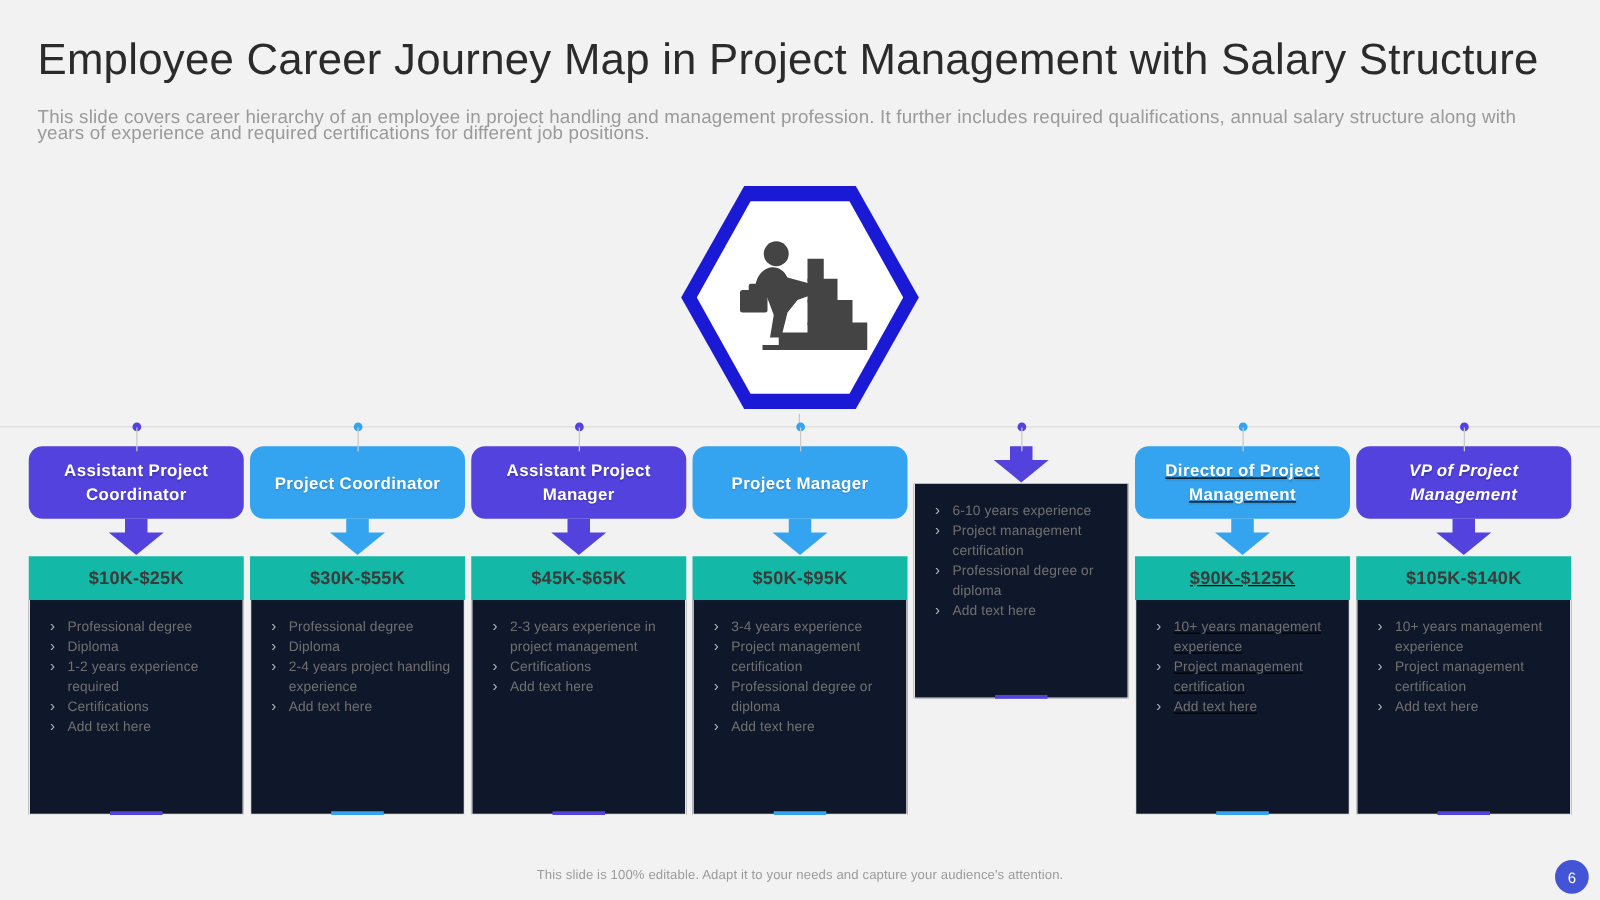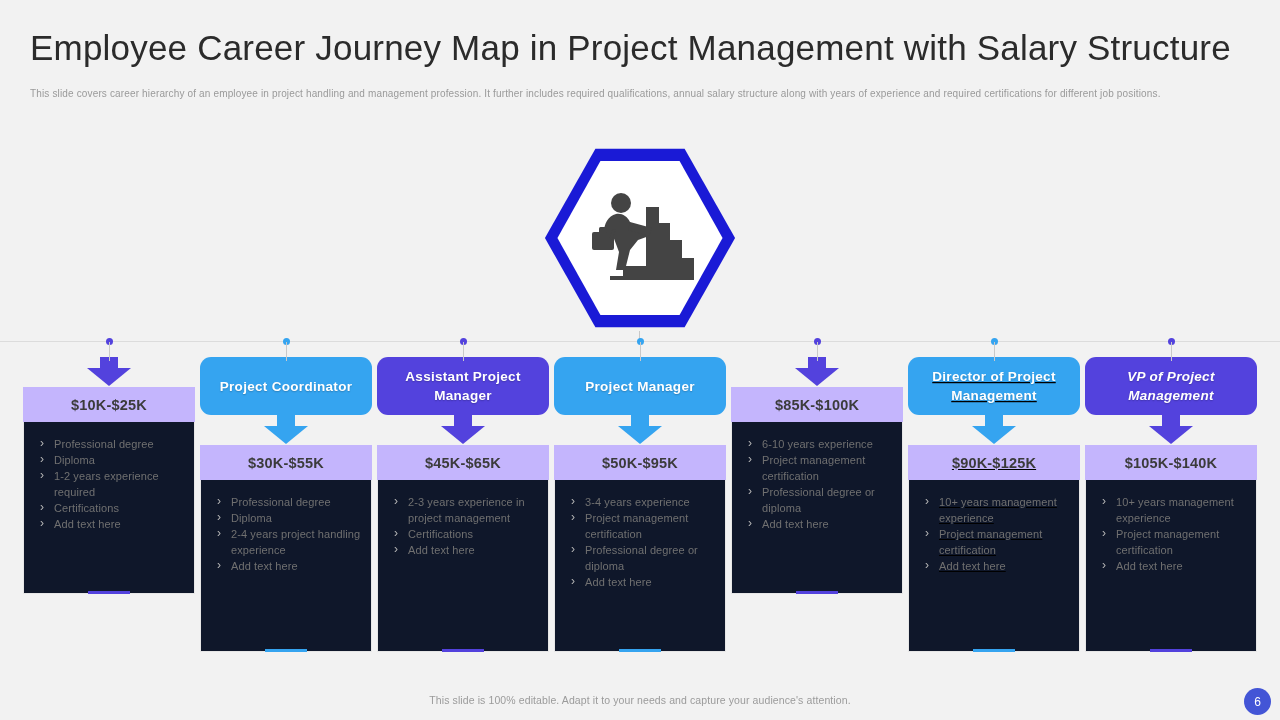--- a/index.html
+++ b/index.html
@@ -12,21 +12,21 @@
   }
 
   
   #slide-title{
     position:absolute;left:30px;top:28px;
     font-size:35px;font-weight:400;color:#2b2b2b;
     letter-spacing:.2px;white-space:nowrap;
   }
   #slide-subtitle{
     position:absolute;left:30px;top:87px;width:1190px;
-    font-size:10px;color:#9a9a9a;letter-spacing:.15px;
+    font-size:15px;color:#9a9a9a;letter-spacing:.15px;
     line-height:13px;
   }
 
   
   #hex-wrap{
     position:absolute;left:543px;top:145px;width:194px;height:186px;
   }
   .hex-shape{
     position:absolute;inset:0;
     background:#1A1AD6;
@@ -78,21 +78,21 @@
     border-left:22px solid transparent;
     border-right:22px solid transparent;
     border-top:18px solid currentColor;
   }
   .arrow b{
     position:absolute;left:50%;top:0;transform:translateX(-50%);
     width:18px;height:13px;background:currentColor;
   }
 
   .salary{
-    height:35px;background:#c4b5fd;
+    height:35px;background:#14b8a6;
     display:flex;align-items:center;justify-content:center;
     font-size:14.5px;font-weight:bold;color:#3b3b3b;
     letter-spacing:.2px;
   }
   .card{
     background:#0f172a;height:172px;
     border:1px solid #e6e6e6;border-top:none;
     box-sizing:border-box;
     padding:14px 8px 0 8px;
     position:relative;
@@ -153,20 +153,21 @@
       <rect x="25" y="37" width="3" height="10" transform="rotate(18 26 42)"></rect>
     </g>
   </svg>
 </div>
 
 <div id="rail"></div>
 <div id="stem"></div>
 
 <div id="columns">
     <div class="col" style="left: 0px;">
+      <div class="role-badge" style="background: rgb(83, 66, 221);">Assistant Project Coordinator</div>
       <div class="arrow" style="color: rgb(83, 66, 221);">
         <b></b>
         <i style="top:11px"></i>
       </div>
       <div class="salary">$10K-$25K</div>
       <div class="card">
         <ul>
           <li>Professional  degree</li>
           <li>Diploma</li>
           <li>1-2 years experience required</li>
@@ -224,21 +225,20 @@
           <li>Add text here</li>
         </ul>
         <div class="card-underline" style="background: rgb(53, 164, 240);"></div>
       </div>
     </div>
     <div class="col" style="left: 708px;">
       <div class="arrow" style="color: rgb(83, 66, 221);">
         <b></b>
         <i style="top:11px"></i>
       </div>
-      <div class="salary">$85K-$100K</div>
       <div class="card">
         <ul>
           <li>6-10 years experience</li>
           <li>Project management certification</li>
           <li>Professional  degree or diploma</li>
           <li>Add text here</li>
         </ul>
         <div class="card-underline" style="background: rgb(83, 66, 221);"></div>
       </div>
     </div>

